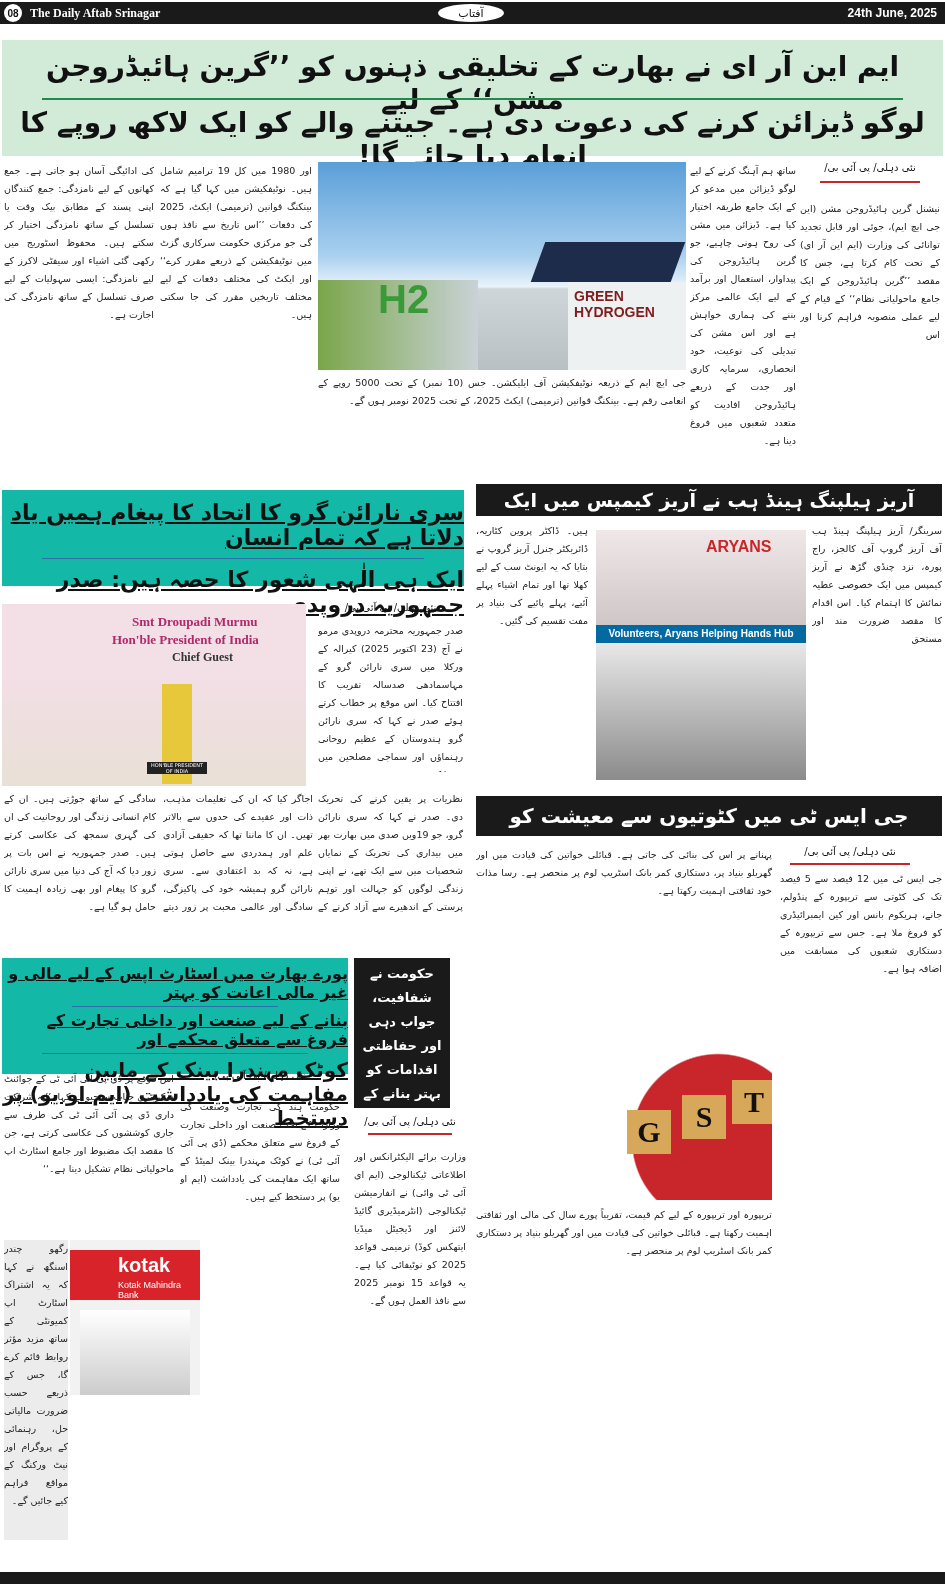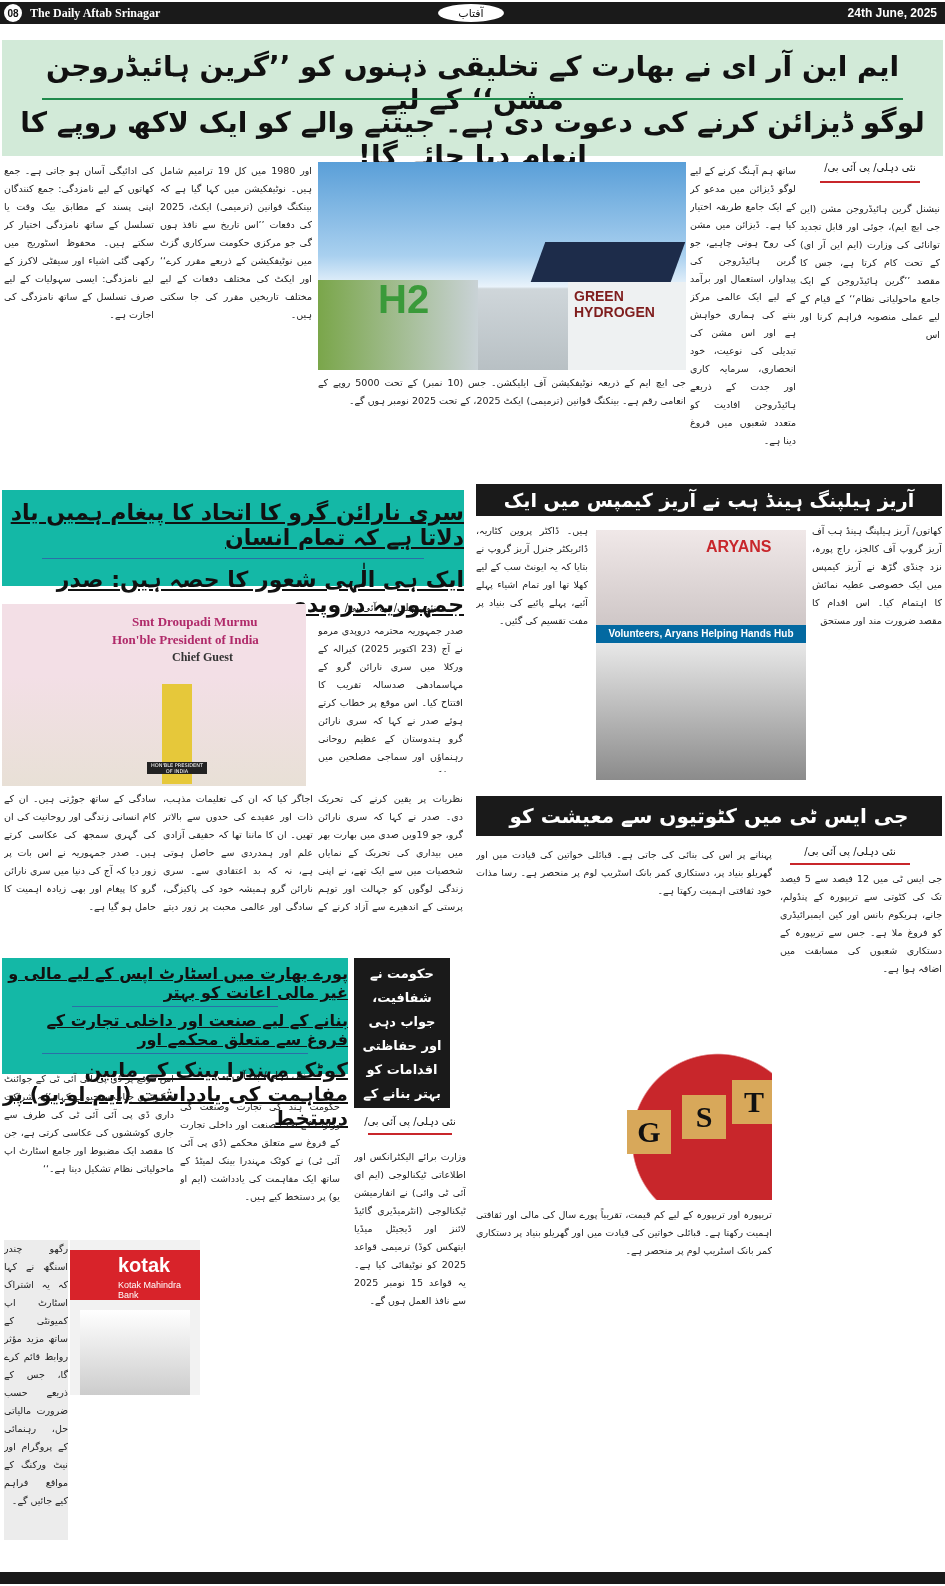--- a/index.html
+++ b/index.html
@@ -79,21 +79,21 @@
 <div class="abs col-text" style="left:4px;top:790px;width:152px;height:130px;">سادگی کے ساتھ جوڑتی ہیں۔ ان کے کام انسانی زندگی اور روحانیت کی ان کی گہری سمجھ کی عکاسی کرتے ہیں۔ صدر جمہوریہ نے اس بات پر زور دیا کہ آج کی دنیا میں سری نارائن گرو کا پیغام اور بھی زیادہ اہمیت کا حامل ہو گیا ہے۔</div>
 
 <div class="abs dark-head" style="left:476px;top:484px;width:466px;height:32px;font-size:19px;line-height:32px;">آریز ہیلپنگ ہینڈ ہب نے آریز کیمپس میں ایک نمائش کا اہتمام کیا</div>
 <div class="abs col-text" style="left:476px;top:522px;width:112px;height:260px;">ہیں۔ ڈاکٹر پروین کٹاریہ، ڈائریکٹر جنرل آریز گروپ نے بتایا کہ یہ ایونٹ سب کے لیے کھلا تھا اور تمام اشیاء پہلے آئیے، پہلے پائیے کی بنیاد پر مفت تقسیم کی گئیں۔</div>
 <div class="abs photo" style="left:596px;top:530px;width:210px;height:250px;background:#ddd;">
   <div class="abs" style="left:0;top:0;width:210px;height:95px;background:linear-gradient(#f0e8e8,#cfc7c7);"></div>
   <div class="abs" style="left:110px;top:8px;font:bold 16px 'Liberation Sans',sans-serif;color:#c8262b;">ARYANS</div>
   <div class="abs caption" style="left:0;top:95px;width:210px;height:18px;line-height:18px;font-size:10px;">Volunteers, Aryans Helping Hands Hub</div>
   <div class="abs" style="left:0;top:113px;width:210px;height:137px;background:linear-gradient(#e8e8e8,#8b8b8b);"></div>
 </div>
-<div class="abs col-text" style="left:812px;top:522px;width:130px;height:260px;">کھاتوں/ آریز ہیلپنگ ہینڈ ہب آف آریز گروپ آف کالجز، راج پورہ، نزد چنڈی گڑھ نے آریز کیمپس میں ایک خصوصی عطیہ نمائش کا اہتمام کیا۔ اس اقدام کا مقصد ضرورت مند اور مستحق</div>
+<div class="abs col-text" style="left:812px;top:522px;width:130px;height:260px;">سرینگر/ آریز ہیلپنگ ہینڈ ہب آف آریز گروپ آف کالجز، راج پورہ، نزد چنڈی گڑھ نے آریز کیمپس میں ایک خصوصی عطیہ نمائش کا اہتمام کیا۔ اس اقدام کا مقصد ضرورت مند اور مستحق</div>
 
 <div class="abs dark-head" style="left:476px;top:796px;width:466px;height:40px;font-size:20px;line-height:40px;">جی ایس ٹی میں کٹوتیوں سے معیشت کو مضبوطی حاصل ہوئی</div>
 <div class="abs" style="left:780px;top:846px;width:140px;">
   <div class="dateline">نئی دہلی/ پی آئی بی/</div>
   <div class="red-rule" style="margin:6px 10px 0;"></div>
 </div>
 <div class="abs col-text" style="left:780px;top:870px;width:162px;height:700px;">جی ایس ٹی میں 12 فیصد سے 5 فیصد تک کی کٹوتی سے تریپورہ کے پنڈولم، جانے، ہریکوم بانس اور کین ایمبرائیڈری کو فروغ ملا ہے۔ جس سے تریپورہ کے دستکاری شعبوں کی مسابقت میں اضافہ ہوا ہے۔</div>
 <div class="abs col-text" style="left:476px;top:846px;width:296px;height:200px;">پہنانے پر اس کی بنائی کی جاتی ہے۔ قبائلی خواتین کی قیادت میں اور گھریلو بنیاد پر، دستکاری کمر بانک اسٹریپ لوم پر منحصر ہے۔ رسا مذات خود ثقافتی اہمیت رکھتا ہے۔</div>
 <div class="abs photo" style="left:592px;top:1050px;width:180px;height:150px;background:radial-gradient(circle at 70% 60%, #c8262b 0%, #c8262b 55%, #fff 56%);">
   <div class="abs" style="left:35px;top:60px;width:44px;height:44px;background:#d8a85a;font:bold 30px 'Liberation Serif',serif;text-align:center;line-height:44px;">G</div>

